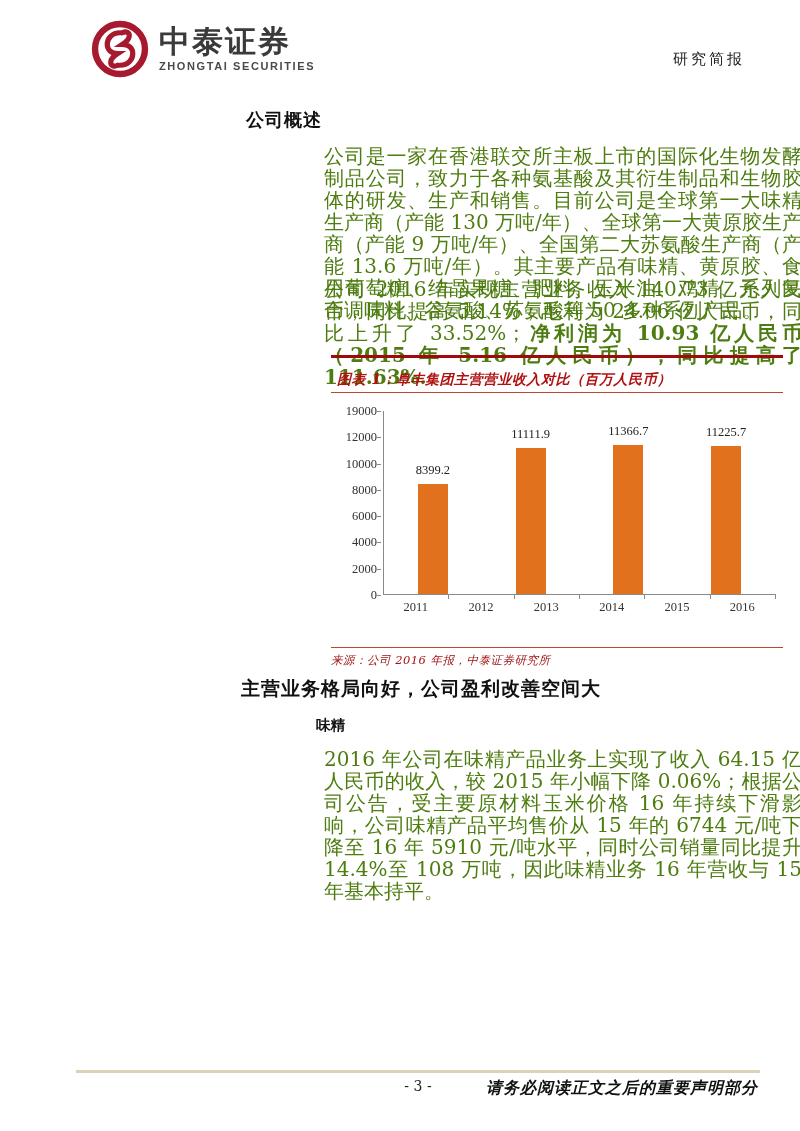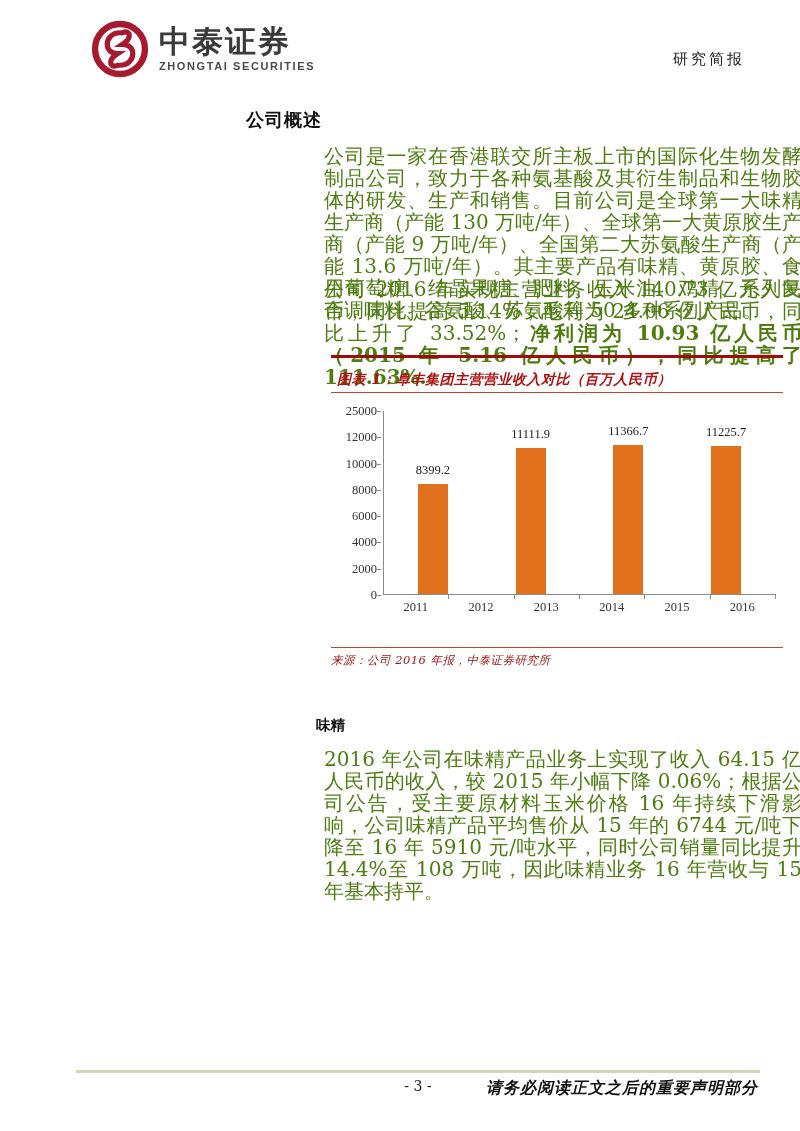--- a/index.html
+++ b/index.html
@@ -131,21 +131,21 @@
   <div class="para para1">公司是一家在香港联交所主板上市的国际化生物发酵制品公司，致力于各种氨基酸及其衍生制品和生物胶体的研发、生产和销售。目前公司是全球第一大味精生产商（产能 130 万吨/年）、全球第一大黄原胶生产商（产能 9 万吨/年）、全国第二大苏氨酸生产商（产能 13.6 万吨/年）。其主要产品有味精、黄原胶、食用葡萄糖、结晶果糖、肥料、玉米油、鸡精、系列复合调味料、谷氨酸、苏氨酸等 50 多种系列产品。</div>
   <div class="para para2"><span>公司 2016 年实现主营业务收入 140.73 亿元人民币，同比提高 5.14%；毛利为 24.06 亿人民币，同比上升了 33.52%；</span><span class="bold-run">净利润为 10.93 亿人民币（2015 年 5.16 亿人民币），同比提高了 111.63%.</span></div>
 
   <div class="figure">
     <div class="fig-rule-top"></div>
     <div class="fig-title">图表 1：阜丰集团主营营业收入对比（百万人民币）</div>
     <div class="fig-rule-mid"></div>
 
     <div class="chart-wrap">
       <div class="y-labels" id="yLabels">
-          <div class="y-label" style="top: 0px;">25000</div>
+          <div class="y-label" style="top: 0px;">19000</div>
           <div class="y-tick" style="top: 0px; left: 46px;"></div>
           <div class="y-label" style="top: 26.2857px;">12000</div>
           <div class="y-tick" style="top: 26.2857px; left: 46px;"></div>
           <div class="y-label" style="top: 52.5714px;">10000</div>
           <div class="y-tick" style="top: 52.5714px; left: 46px;"></div>
           <div class="y-label" style="top: 78.8571px;">8000</div>
           <div class="y-tick" style="top: 78.8571px; left: 46px;"></div>
           <div class="y-label" style="top: 105.143px;">6000</div>
           <div class="y-tick" style="top: 105.143px; left: 46px;"></div>
           <div class="y-label" style="top: 131.429px;">4000</div>
@@ -188,20 +188,21 @@
           <div class="x-tick" style="left: 326.667px;"></div>
           <div class="x-label">2016</div>
           <div class="x-tick" style="left: 392px;"></div>
         </div>
     </div>
 
     <div class="fig-rule-bottom"></div>
     <div class="fig-source">来源：公司 2016 年报，中泰证券研究所</div>
   </div>
 
+  <div class="h-section2">主营业务格局向好，公司盈利改善空间大</div>
   <div class="h-sub">味精</div>
   <div class="para para3">2016 年公司在味精产品业务上实现了收入 64.15 亿人民币的收入，较 2015 年小幅下降 0.06%；根据公司公告，受主要原材料玉米价格 16 年持续下滑影响，公司味精产品平均售价从 15 年的 6744 元/吨下降至 16 年 5910 元/吨水平，同时公司销量同比提升 14.4%至 108 万吨，因此味精业务 16 年营收与 15 年基本持平。</div>
 
   <div class="footer-rule"></div>
   <div class="footer-page">- 3 -</div>
   <div class="footer-disclaimer">请务必阅读正文之后的重要声明部分</div>
 
 </div>
 
 </body></html>

